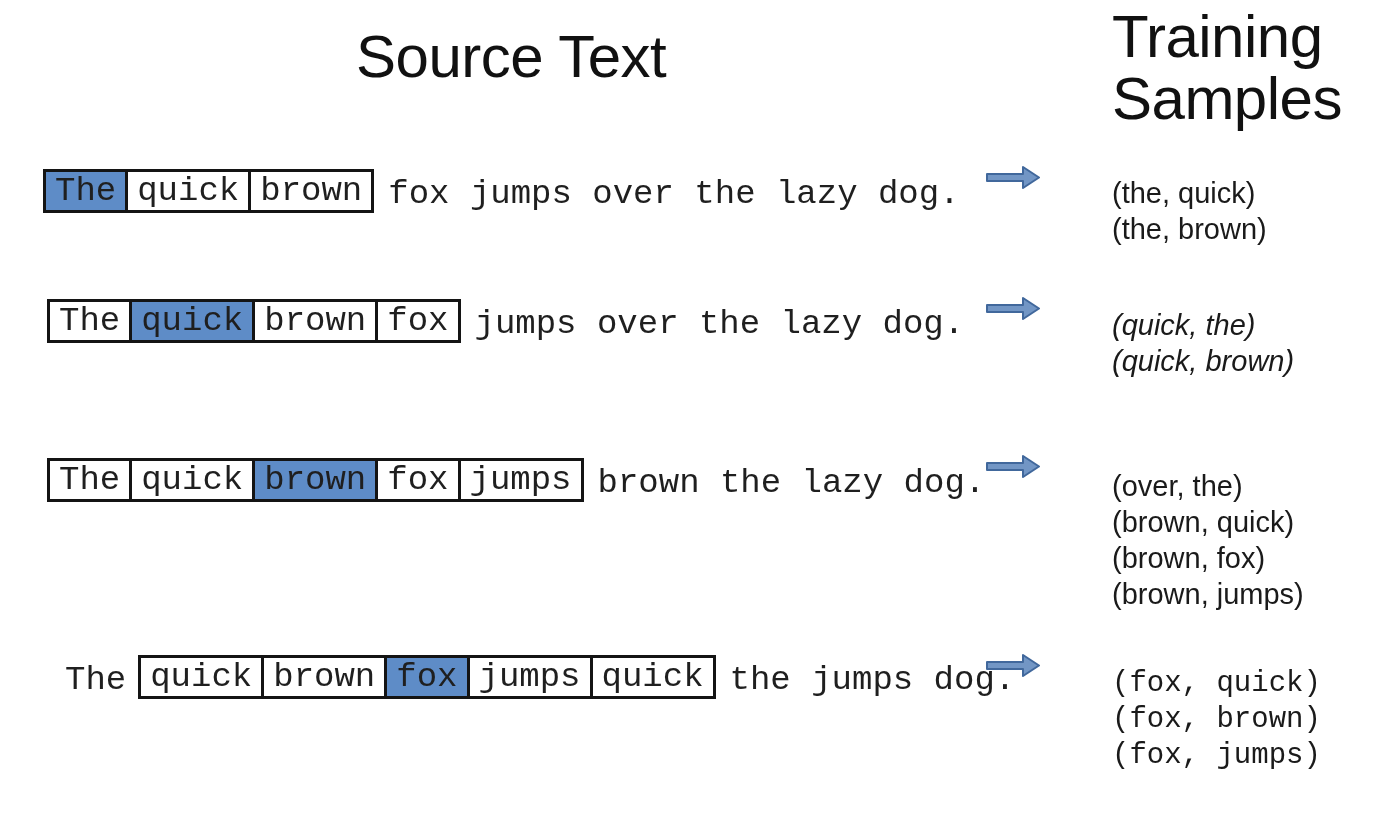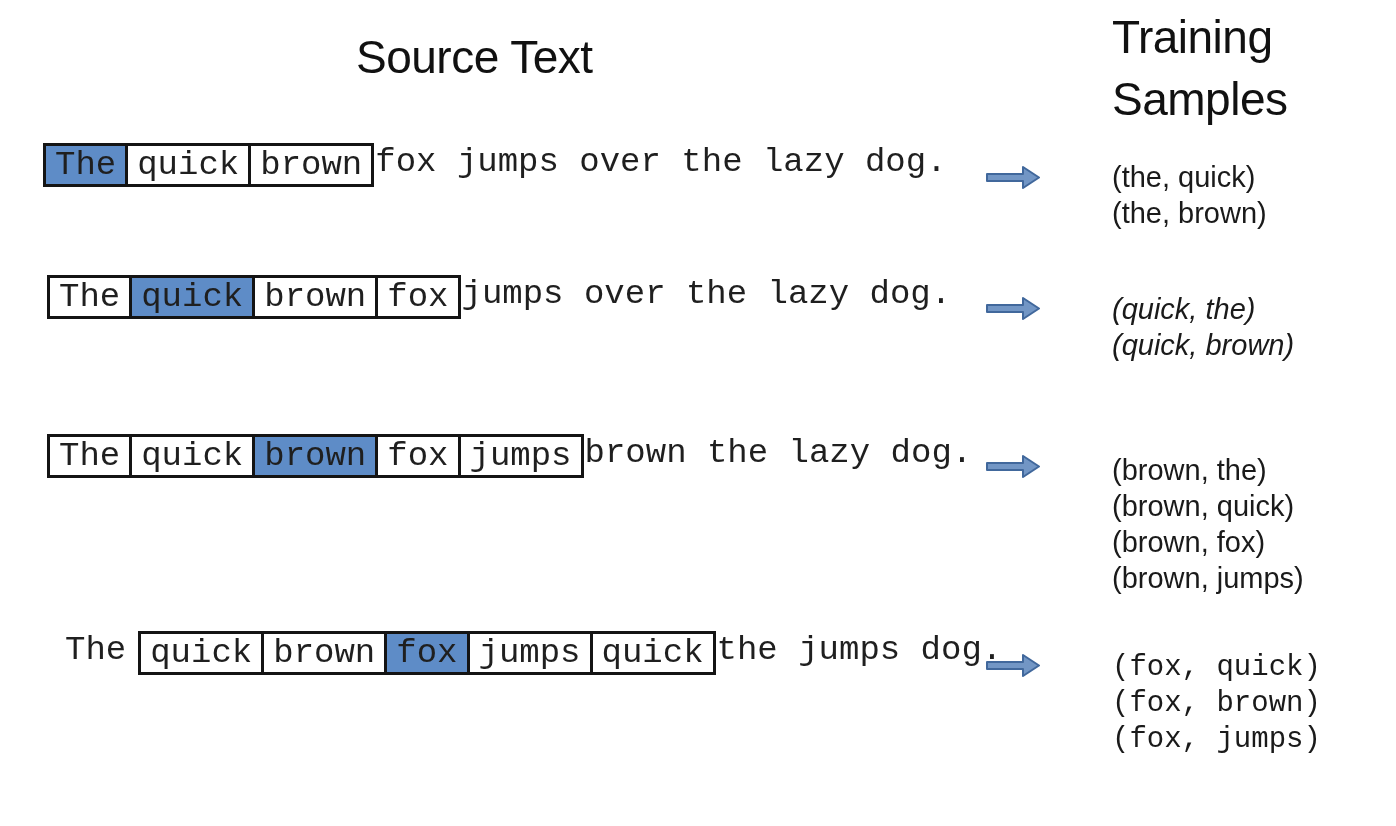--- a/index.html
+++ b/index.html
@@ -13,66 +13,67 @@
   #canvas{
     position:relative;
     width:1396px;height:826px;
     background:#ffffff;
     overflow:hidden;
     font-family:"Liberation Sans",sans-serif;
   }
   .title{
     position:absolute;
     color:#111;
-    font-size:46px;
+    font-size:60px;
     line-height:62px;
     letter-spacing:-0.5px;
   }
   #source-title{left:356px;top:26px;white-space:nowrap;}
   #training-title{left:1112px;top:6px;width:250px;}
   .sentence-row{
     position:absolute;
     display:flex;
-    align-items:flex-start;
+    align-items:flex-end;
     height:68px;
     font-family:"Liberation Mono","DejaVu Sans Mono",monospace;
     font-size:34px;
     color:#1f1f1f;
     white-space:pre;
   }
   #row-1{left:43px;top:143px;height:70px;}
   #row-2{left:47px;top:275px;}
   #row-3{left:47px;top:434px;}
   #row-4{left:65px;top:631px;}
   .word-box{
     display:flex;align-items:center;
     border:3px solid var(--box-border);
     padding:0 9px;
     background:#ffffff;
   }
   .word-box + .word-box{margin-left:-3px;}
   .word-box.highlight{background:var(--highlight);}
   .plain{
     display:flex;align-items:center;
-    margin-left:1px;
+    margin-left:14px;
   }
   .plain.prefix{margin-left:0;margin-right:12px;}
   .arrow{position:absolute;left:986px;width:54px;height:27px;}
   .arrow svg{display:block;}
   #arrow-1{top:164px;}
   #arrow-2{top:295px;}
   #arrow-3{top:453px;}
   #arrow-4{top:652px;}
   .samples-block{
     position:absolute;
     left:1112px;
     font-size:29px;
     line-height:36px;
     color:var(--text-dark);
     white-space:nowrap;
+    margin-top:16px;
   }
   #samples-1{top:159px;}
   #samples-2{top:291px;font-style:italic;}
   #samples-3{top:452px;}
   #samples-4{top:650px;font-family:Liberation Mono, monospace;}
 </style>
 </head>
 <body>
 
 <div id="canvas">
@@ -137,21 +138,21 @@
 
   <div class="samples-block" id="samples-1">
     <div>(the, quick)</div>
     <div>(the, brown)</div>
   </div>
   <div class="samples-block" id="samples-2">
     <div>(quick, the)</div>
     <div>(quick, brown)</div>
   </div>
   <div class="samples-block" id="samples-3">
-    <div>(brown, the)</div>
+    <div>(over, the)</div>
     <div>(brown, quick)</div>
     <div>(brown, fox)</div>
     <div>(brown, jumps)</div>
   </div>
   <div class="samples-block" id="samples-4">
     <div>(fox, quick)</div>
     <div>(fox, brown)</div>
     <div>(fox, jumps)</div>
   </div>
 

